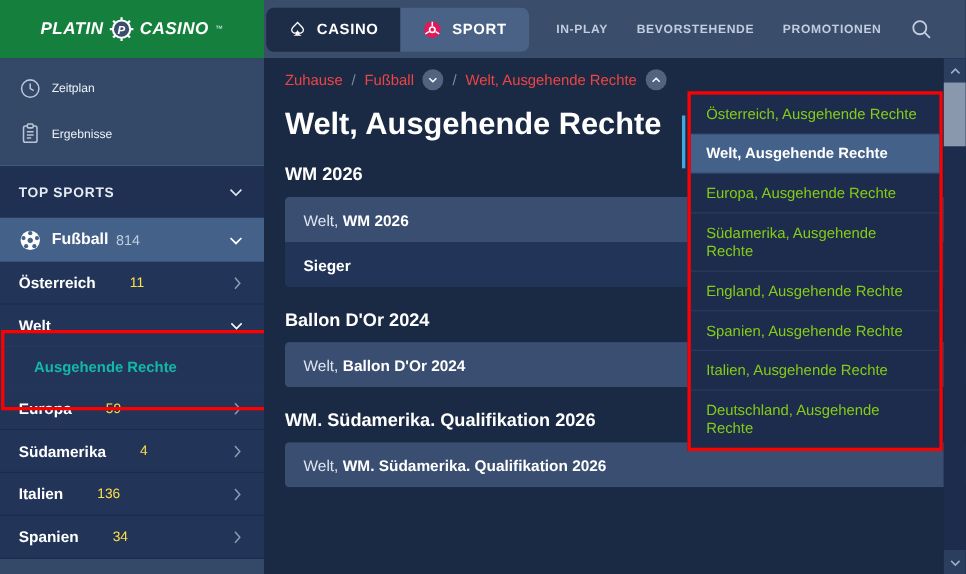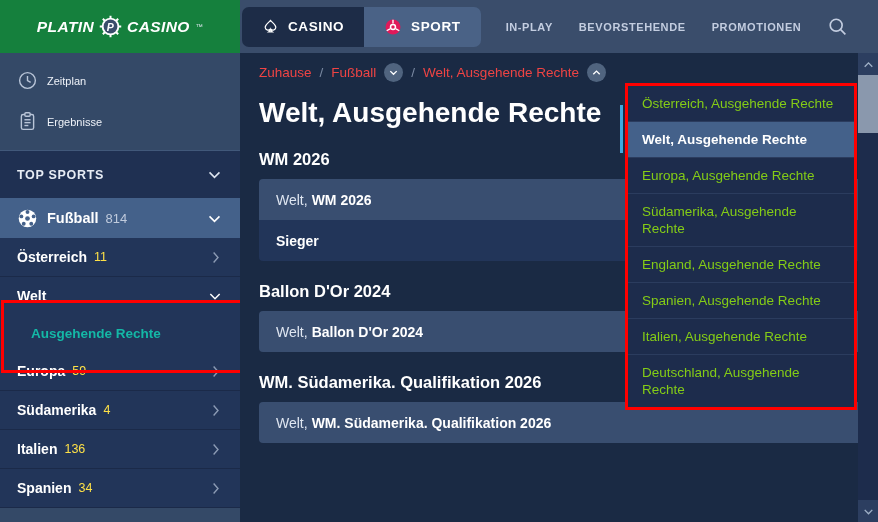--- a/index.html
+++ b/index.html
@@ -75,21 +75,21 @@
   .sport-row{
     display:flex;align-items:center;height:40px;padding:0 17px;background:#44618a;
   }
   .sport-row .ico{width:30px;flex:none;display:flex;align-items:center;}
   .sport-row .nm{font-size:14.5px;font-weight:bold;color:#ffffff;}
   .sport-row .ct{font-size:13px;color:#c0cbdd;margin-left:7px;}
   .sport-row .chev{margin-left:auto;}
 
   .cat{
     display:flex;align-items:center;height:38px;padding:0 17px;background:#223559;
-    border-bottom:1px solid #1b2a49;position:relative;
+    border-bottom:1px solid #1b2a49;position:relative;gap:24px;
   }
   .cat .nm{font-size:14px;font-weight:bold;color:#ffffff;}
   .cat .ct{font-size:12.5px;color:#fde047;margin-left:7px;}
   .cat .chev{margin-left:auto;}
 
   .cat-sel{background:#223559;border-bottom:none;}
   .sub{
     display:flex;align-items:center;height:37px;padding:0 17px 0 31px;background:#223559;
   }
   .sub .nm{font-size:13.5px;font-weight:bold;color:#14b8a6;}

